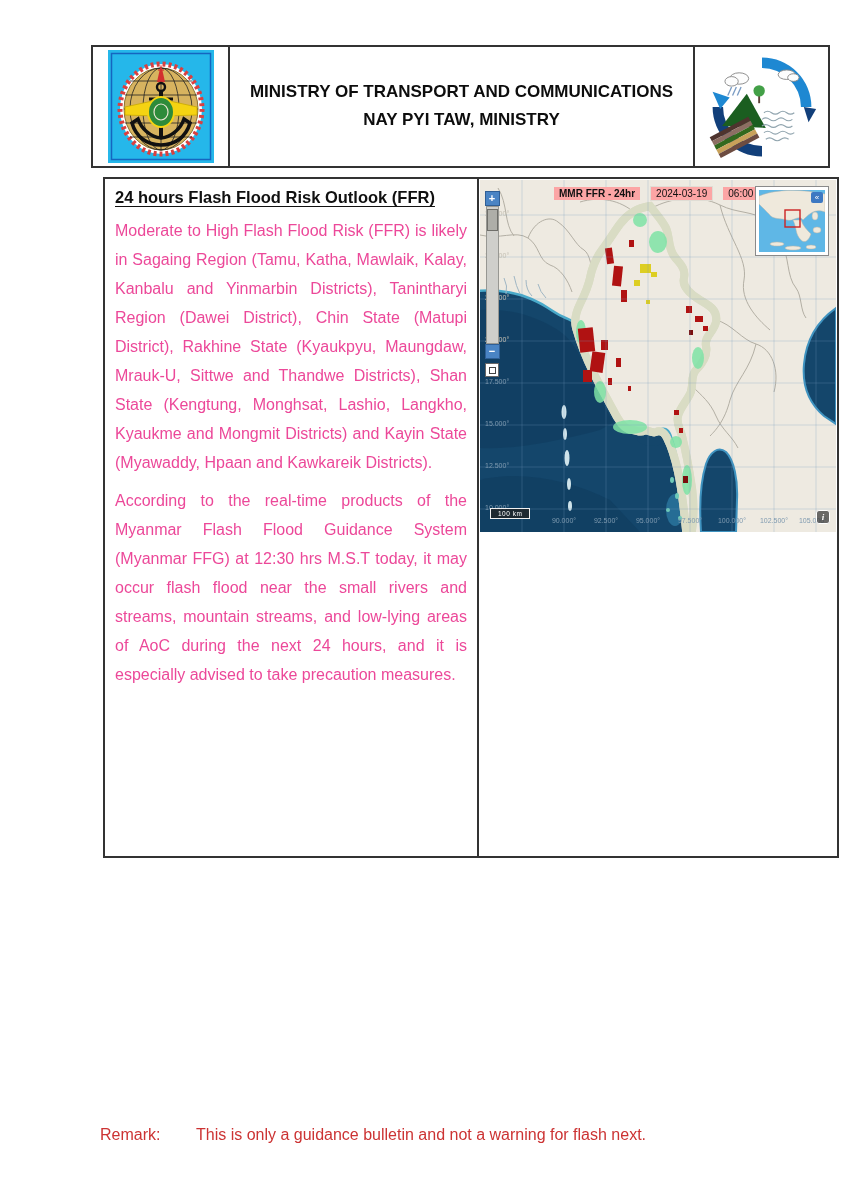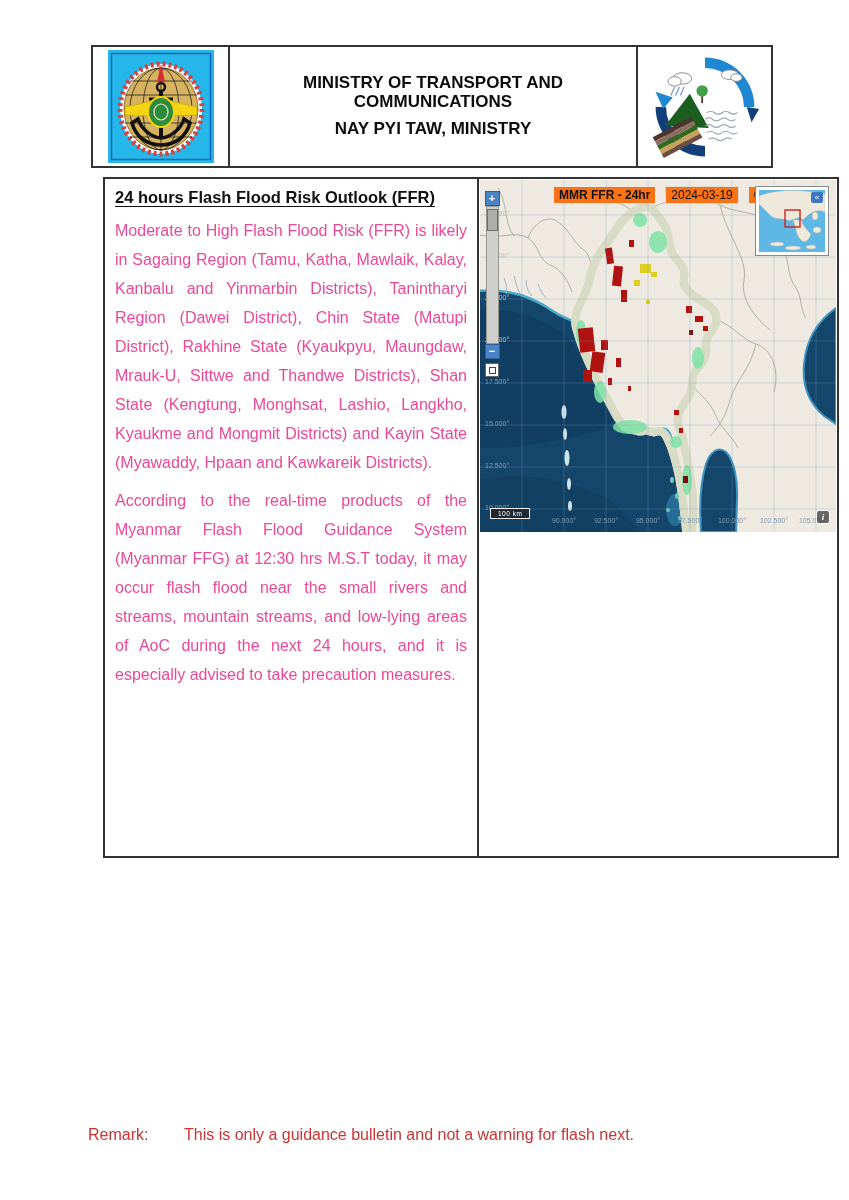--- a/index.html
+++ b/index.html
@@ -1,21 +1,21 @@
 <!DOCTYPE html>
 <html><head>
 <meta charset="utf-8">
 <style>
   * { margin:0; padding:0; box-sizing:border-box; }
   html,body { background:#ffffff; }
   .page { position:relative; width:849px; height:1200px; background:#fff;
           font-family:"Liberation Sans", sans-serif; color:#222; overflow:hidden; }
 
   
-  .hdr { position:absolute; left:91px; top:45px; width:682px; height:123px;
+  .hdr { position:absolute; left:91px; top:45px; width:739px; height:123px;
          border:2px solid #333; display:flex; }
   .hdr-cell { display:flex; align-items:center; justify-content:center; }
   .hdr-logo-l { width:137px; border-right:2px solid #333; }
   .hdr-text  { flex:1; flex-direction:column; border-right:2px solid #333; gap:9px; padding:6px 4px; }
   .hdr-logo-r { width:133px; }
   .hdr-line { font-weight:bold; font-size:17px; letter-spacing:0px; color:#0d0d0d; text-align:center; line-height:1.1; }
 
   
   .tbl { position:absolute; left:103px; top:177px; width:736px; height:681px;
          border:2px solid #333; display:flex; }
@@ -24,21 +24,21 @@
 
   .blt-title { font-size:16.5px; font-weight:bold; color:#111;
                text-decoration:underline; text-underline-offset:3px; margin-bottom:9px; }
   .blt-para  { font-size:16px; line-height:29px; color:#ec4899; text-align:justify; margin-bottom:9px; }
 
   
   .map { position:relative; width:356px; height:352px; background:#eeeae1; overflow:hidden;
          font-family:"Liberation Sans", sans-serif; }
   .map svg.geo { position:absolute; left:0; top:0; }
   .map-title { position:absolute; left:74px; top:6px; display:flex; gap:10px; align-items:center; }
-  .chip { background:#f97316; padding:1px 5px; font-size:12px; color:#111; white-space:nowrap; }
+  .chip { background:#fca5a5; padding:1px 5px; font-size:10px; color:#111; white-space:nowrap; }
   .chip-label { font-weight:bold; }
   .chip-date  { border:1px solid #e0ddd5; }
 
   .inset { position:absolute; right:7px; top:6px; width:74px; height:70px;
            background:#fff; border:1px solid #8a8a8a; padding:3px; }
   .inset svg { display:block; }
 
   .zoomctl { position:absolute; left:4px; top:11px; width:16px; display:flex;
              flex-direction:column; align-items:center; }
   .zbtn { width:15px; height:15px; background:#4a84c4; border:1px solid #2f5f96; color:#fff;
@@ -55,21 +55,21 @@
              background:rgba(60,60,60,0.75); border:1.5px solid #fff; color:#fff; font-size:9px;
              font-family:"Liberation Serif", serif; font-style:italic; font-weight:bold;
              display:flex; align-items:center; justify-content:center; }
 
   .lat { position:absolute; left:5px; font-size:7px; }
   .lat.land { color:#c4c0b4; }
   .lat.sea  { color:#7f9ab0; }
   .lon { position:absolute; bottom:8px; font-size:7px; color:#7f9ab0; transform:translateX(-50%); }
 
   
-  .remark { position:absolute; left:88px; top:1126px; display:flex; font-size:16px; color:#cc3333; }
+  .remark { position:absolute; left:100px; top:1126px; display:flex; font-size:16px; color:#cc3333; }
   .remark-label { width:96px; }
 </style>
 </head>
 <body>
 
 <div class="page">
 
   <div class="hdr">
     <div class="hdr-cell hdr-logo-l">
       <svg width="106" height="113" viewBox="0 0 106 113">

